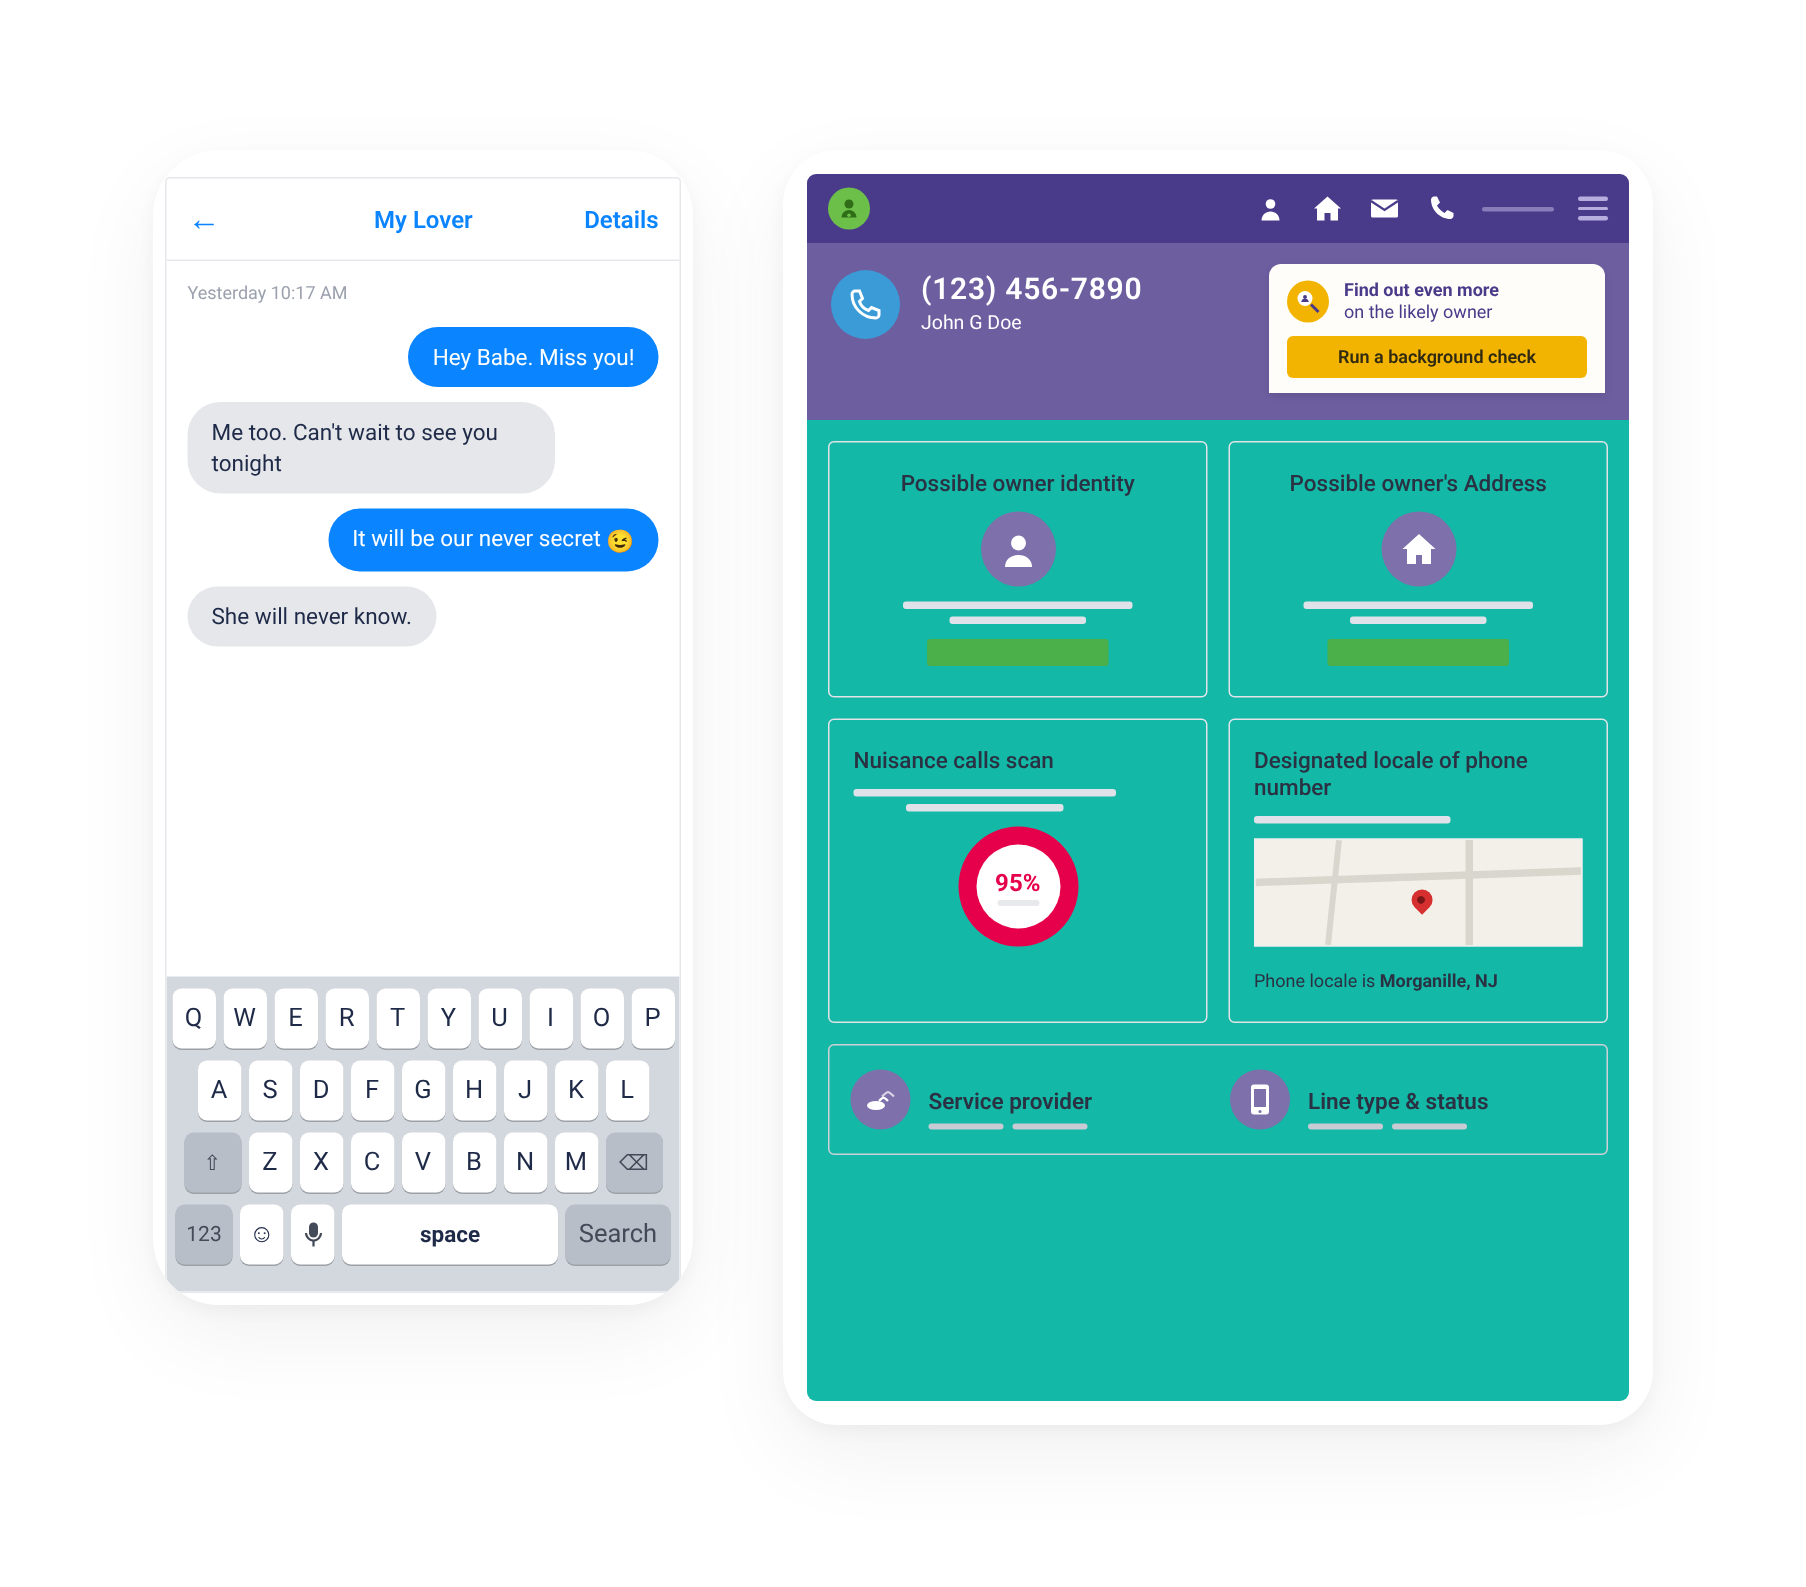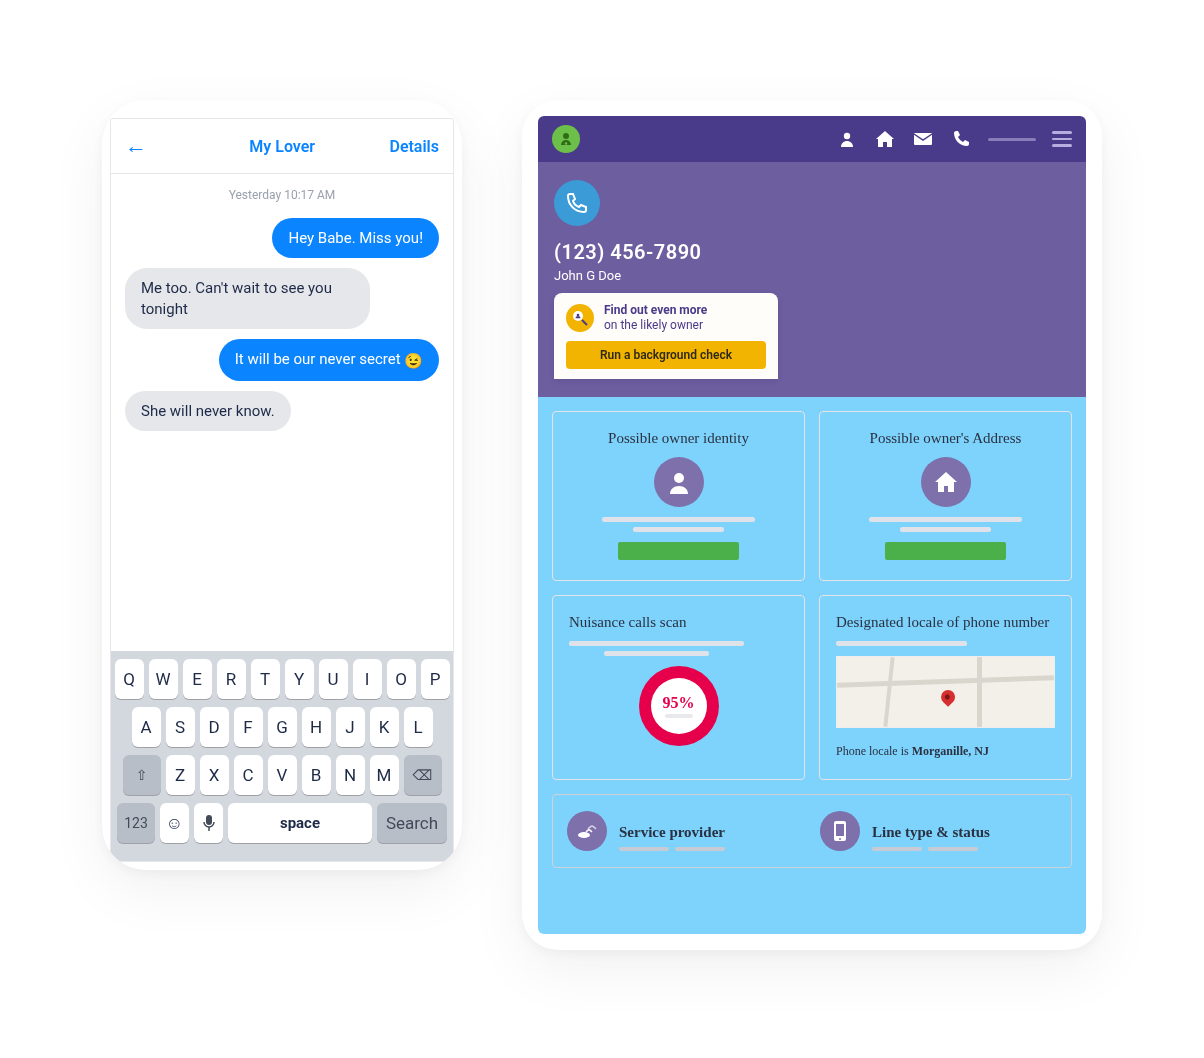--- a/index.html
+++ b/index.html
@@ -59,21 +59,20 @@
   font-size: 16px;
 }
 .chat-body {
   flex: 1;
   padding: 10px 14px 6px;
   display: flex;
   flex-direction: column;
   gap: 10px;
 }
 .timestamp {
-  text-align: center;
   color: #9aa1ad;
   font-size: 12px;
   margin: 4px 0 6px;
 }
 .bubble {
   max-width: 78%;
   padding: 10px 16px;
   border-radius: 22px;
   font-size: 15px;
   line-height: 1.35;
@@ -158,21 +157,20 @@
 }
 .hamburger { display:flex; flex-direction:column; gap:4px; }
 .hamburger span { width:20px; height:2.5px; background:#b7aee0; border-radius:2px; }
 
 .profile-bar {
   background: #6d5ea0;
   padding: 18px 16px;
   display: flex;
   align-items: flex-start;
   gap: 14px;
-  flex-direction: column;
 }
 .phone-circle {
   width: 46px; height: 46px; border-radius: 50%;
   background: #3a9bd6;
   display:flex; align-items:center; justify-content:center;
 }
 .profile-text { flex: 1; color: #fff; }
 .profile-text .num { font-size: 20px; font-weight: 600; letter-spacing: 0.5px; }
 .profile-text .name { font-size: 13px; margin-top: 4px; }
 .promo-card {
@@ -191,23 +189,23 @@
 .promo-text { font-size:12px; line-height:1.25; }
 .promo-text .l1 { color:#4a3a8a; font-weight:700; }
 .promo-text .l2 { color:#4a3a8a; }
 .promo-btn {
   background:#f2b400; color:#312a12; font-size:12px; font-weight:600;
   padding:7px 0; border-radius:4px; text-align:center;
 }
 
 .cards-area {
   flex:1;
-  background:#7dd3fc;
+  background:#14b8a6;
   padding: 14px;
-  display:flex; flex-direction:column; gap:14px;font-family:Liberation Serif, serif;
+  display:flex; flex-direction:column; gap:14px;
 }
 .card-grid {
   display:grid; grid-template-columns: 1fr 1fr; gap:14px;
 }
 .card {
   border:1px solid #e2e4e9; border-radius:4px;
   padding:18px 16px 20px;
   display:flex; flex-direction:column; align-items:center; gap:10px;
 }
 .card-title { font-size:15px; color:#2a3142; font-weight:500; text-align:center; }

